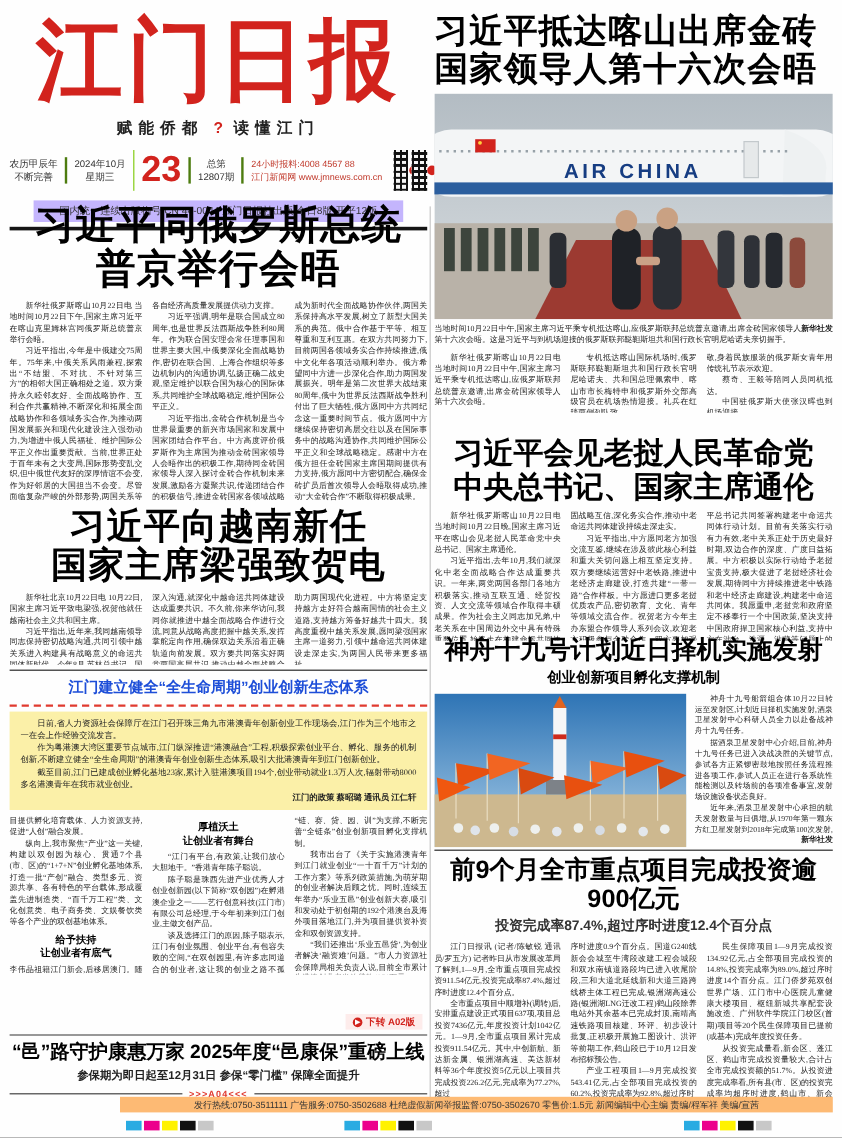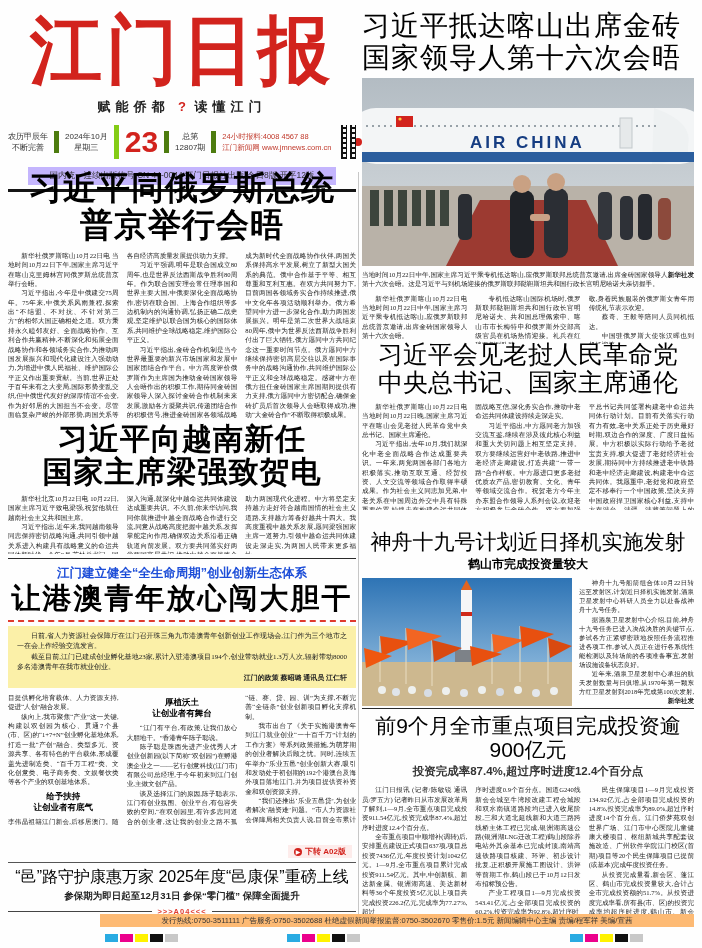--- a/index.html
+++ b/index.html
@@ -6,33 +6,33 @@
   #page{position:relative;width:702px;height:948px;background:#fefefe;margin:0 auto;overflow:hidden;
         font-family:"Liberation Sans","DejaVu Sans",sans-serif;color:#111;}
   .abs{position:absolute;}
   
   #masthead{left:8px;top:4px;width:348px;}
   .mast-title{font-family:"DejaVu Serif","Liberation Serif",serif;font-weight:900;color:#d2231d;
               font-size:72px;line-height:92px;text-align:center;letter-spacing:4px;transform:scaleY(1.04);}
   .mast-slogan{text-align:center;font-size:13px;font-weight:bold;letter-spacing:5px;color:#222;margin-top:2px;}
   .mast-slogan .qmark{color:#d2231d;font-weight:900;letter-spacing:0;}
   .mast-info{display:flex;align-items:center;margin-top:7px;height:38px;}
-  .mast-cell{padding:0 6px;border-left:5px solid #4d7c0f;font-size:8px;line-height:11px;text-align:center;color:#333;white-space:nowrap;}
+  .mast-cell{padding:0 6px;border-left:2px solid #4d7c0f;font-size:8px;line-height:11px;text-align:center;color:#333;white-space:nowrap;}
   .mast-cell:first-child{border-left:none;padding-left:0;}
-  .day-num{font-size:30px;font-weight:900;color:#d2231d;line-height:34px;padding:0 6px;border-left:5px solid #84cc16;}
+  .day-num{font-size:30px;font-weight:900;color:#d2231d;line-height:34px;padding:0 6px;border-left:1px solid #84cc16;}
   .hotline{color:#c0392b;text-align:left;font-size:7.5px;}
   .qr{width:34px;height:34px;margin-left:3px;position:relative;background:
       repeating-linear-gradient(0deg,#111 0 2px,transparent 2px 5px),
       repeating-linear-gradient(90deg,#111 0 2px,#f5f5f5 2px 5px);}
   .qr::after{content:"";position:absolute;left:13px;top:13px;width:8px;height:8px;border-radius:50%;background:#d2231d;}
   .mast-pub{background:#c4b5fd;text-align:center;font-size:8.5px;color:#333;padding:3px 0;margin:6px 20px 0 20px;}
   .mast-rule{height:3px;background:#151515;margin-top:4px;}
   
   .hl-serif{font-family:"Liberation Serif","DejaVu Serif",serif;font-weight:900;text-align:center;color:#000;}
-  .hl-sans{font-weight:400;text-align:center;color:#000;}
+  .hl-sans{font-weight:700;text-align:center;color:#000;}
   
   .cols{display:flex;gap:8px;}
   .col{flex:1;overflow:hidden;}
   .body-txt{font-family:"Liberation Serif","DejaVu Serif",serif;font-size:6.6px;line-height:1.42;color:#1c1c1c;}
   .body-txt p{margin:0;text-indent:2em;text-align:justify;}
   .noindent-first p:first-child{text-indent:0;}
   .caption{font-family:"Liberation Serif","DejaVu Serif",serif;font-size:6.6px;line-height:1.4;text-align:justify;color:#1c1c1c;}
   .credit{float:right;font-weight:bold;}
   
   .hrule{background:#2a2a2a;height:1px;}
@@ -137,25 +137,25 @@
       <div class="col noindent-first" style="height:60px;">
           <p>助力两国现代化进程。中方将坚定支持越方走好符合越南国情的社会主义道路,支持越方筹备好越共十四大。我高度重视中越关系发展,愿同梁强国家主席一道努力,引领中越命运共同体建设走深走实,为两国人民带来更多福祉。</p>
         </div>
     </div>
   </div>
 
   <div class="abs hrule" style="left:8px;top:558px;width:348px;"></div>
 
   <div class="abs" style="left:8px;top:565px;width:348px;height:295px;">
     <div class="kicker">江门建立健全“全生命周期”创业创新生态体系</div>
-    <div class="hl-serif" style="font-size:29px;line-height:1.15;letter-spacing:2px;">让港澳青年放心闯大胆干</div>
     <div class="dash-red"></div>
     <div class="intro-box">
       <div>
           <p>日前,省人力资源社会保障厅在江门召开珠三角九市港澳青年创新创业工作现场会,江门作为三个地市之一在会上作经验交流发言。</p>
+          <p>作为粤港澳大湾区重要节点城市,江门纵深推进“港澳融合”工程,积极探索创业平台、孵化、服务的机制创新,不断建立健全“全生命周期”的港澳青年创业创新生态体系,吸引大批港澳青年到江门创新创业。</p>
           <p>截至目前,江门已建成创业孵化基地23家,累计入驻港澳项目194个,创业带动就业1.3万人次,辐射带动8000多名港澳青年在我市就业创业。</p>
         </div>
       <div class="byline">江门的政策 蔡昭璐 通讯员 江仁轩</div>
     </div>
     <div class="cols body-txt" style="margin-top:5px;">
       <div class="col noindent-first" style="height:132px;">
         <div>
             <p>目提供孵化培育载体、人力资源支持,促进“人创”融合发展。</p>
             <p>纵向上,我市聚焦“产业”这一关键,构建以双创园为核心、贯通7个县(市、区)的“1+7+N”创业孵化基地体系,打造一批“产创”融合、类型多元、资源共享、各有特色的平台载体,形成覆盖先进制造类、“百千万工程”类、文化创意类、电子商务类、文娱餐饮类等各个产业的双创基地体系。</p>
           </div>
@@ -258,21 +258,21 @@
           <p>专机抵达喀山国际机场时,俄罗斯联邦鞑靼斯坦共和国行政长官明尼哈诺夫、共和国总理佩索申、喀山市市长梅特申和俄罗斯外交部高级官员在机场热情迎接。礼兵在红毯两侧列队致</p>
         </div>
       <div class="col noindent-first" style="height:50px;">
           <p>敬,身着民族服装的俄罗斯女青年用传统礼节表示欢迎。</p>
           <p>蔡奇、王毅等陪同人员同机抵达。</p>
           <p>中国驻俄罗斯大使张汉晖也到机场迎接。</p>
         </div>
     </div>
   </div>
 
-  <div class="abs" style="left:362px;top:340px;width:332px;">
+  <div class="abs" style="left:362px;top:364px;width:332px;">
     <div class="hl-sans" style="font-size:25px;line-height:1.12;">
       <div>习近平会见老挝人民革命党</div>
       <div>中央总书记、国家主席通伦</div>
     </div>
     <div class="cols body-txt" style="margin-top:6px;">
       <div class="col" style="height:108px;">
           <p>新华社俄罗斯喀山10月22日电 当地时间10月22日晚,国家主席习近平在喀山会见老挝人民革命党中央总书记、国家主席通伦。</p>
           <p>习近平指出,去年10月,我们就深化中老全面战略合作达成重要共识。一年来,两党两国各部门各地方积极落实,推动互联互通、经贸投资、人文交流等领域合作取得丰硕成果。作为社会主义同志加兄弟,中老关系在中国周边外交中具有特殊重要位置,始终走在构建命运共同体的前列。无论国际形势如何变化,中国永远是老挝可信赖的朋友和伙伴。中国正在以高质量发展全面推进中国式现代化,老挝也处在国家发展振兴的新阶段。中方愿同老方巩</p>
         </div>
       <div class="col noindent-first" style="height:108px;">
@@ -280,21 +280,21 @@
           <p>习近平指出,中方愿同老方加强交流互鉴,继续在涉及彼此核心利益和重大关切问题上相互坚定支持。双方要继续运营好中老铁路,推进中老经济走廊建设,打造共建“一带一路”合作样板。中方愿进口更多老挝优质农产品,密切教育、文化、青年等领域交流合作。祝贺老方今年主办东盟合作领导人系列会议,欢迎老方积极参与金砖合作。双方要加强多边协调配合,共同维护国际公平正义和广大发展中国家利益。</p>
         </div>
       <div class="col noindent-first" style="height:108px;">
           <p>平总书记共同签署构建老中命运共同体行动计划。目前有关落实行动有力有效,老中关系正处于历史最好时期,双边合作的深度、广度日益拓展。中方积极以实际行动给予老挝宝贵支持,极大促进了老挝经济社会发展,期待同中方持续推进老中铁路和老中经济走廊建设,构建老中命运共同体。我愿重申,老挝党和政府坚定不移奉行一个中国政策,坚决支持中国政府捍卫国家核心利益,支持中方在涉台、涉疆、涉藏等问题上的正当立场。感谢中方对老挝主办东盟合作领导人会议提供有力支持,老方愿同中方继续密切在东盟等多边平台合作。</p>
         </div>
     </div>
   </div>
 
   <div class="abs" style="left:362px;top:530px;width:332px;">
     <div class="hl-sans" style="font-size:21px;line-height:1.15;">神舟十九号计划近日择机实施发射</div>
-    <div class="hl-sans" style="font-size:12px;font-weight:bold;margin-top:2px;">鹤山市完成投资量较大</div>
+    <div class="hl-sans" style="font-size:12px;font-weight:bold;margin-top:2px;">创业创新项目孵化支撑机制</div>
     <div style="display:flex;gap:7px;margin-top:5px;">
       <svg width="210" height="128" viewBox="0 0 210 128">
         <defs>
           <linearGradient id="sky2" x1="0" y1="0" x2="0" y2="1">
             <stop offset="0" stop-color="#2e74b5"></stop>
               <stop offset="1" stop-color="#a9cde8"></stop>
           </linearGradient>
         </defs>
         <rect width="210" height="128" fill="url(#sky2)"></rect>
         <rect x="0" y="84" width="210" height="44" fill="#cdb88f"></rect>

